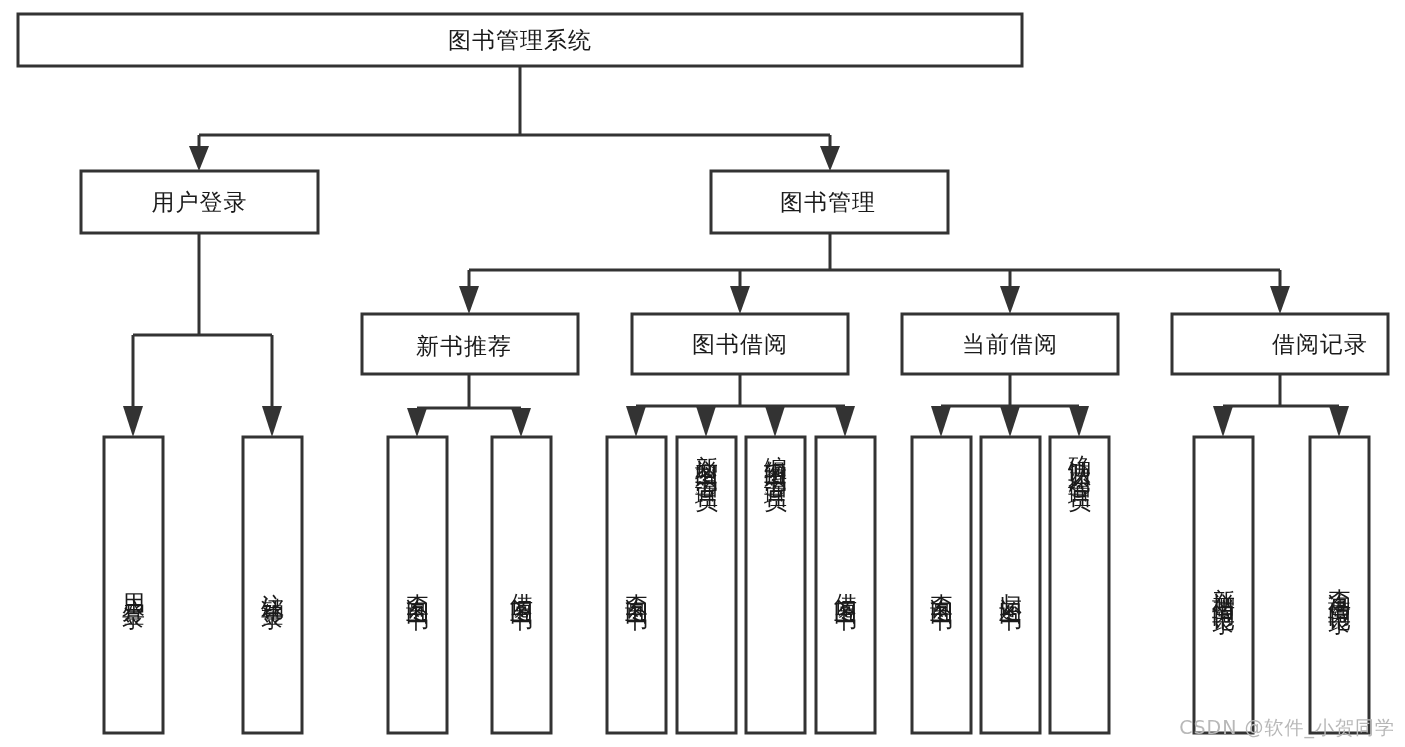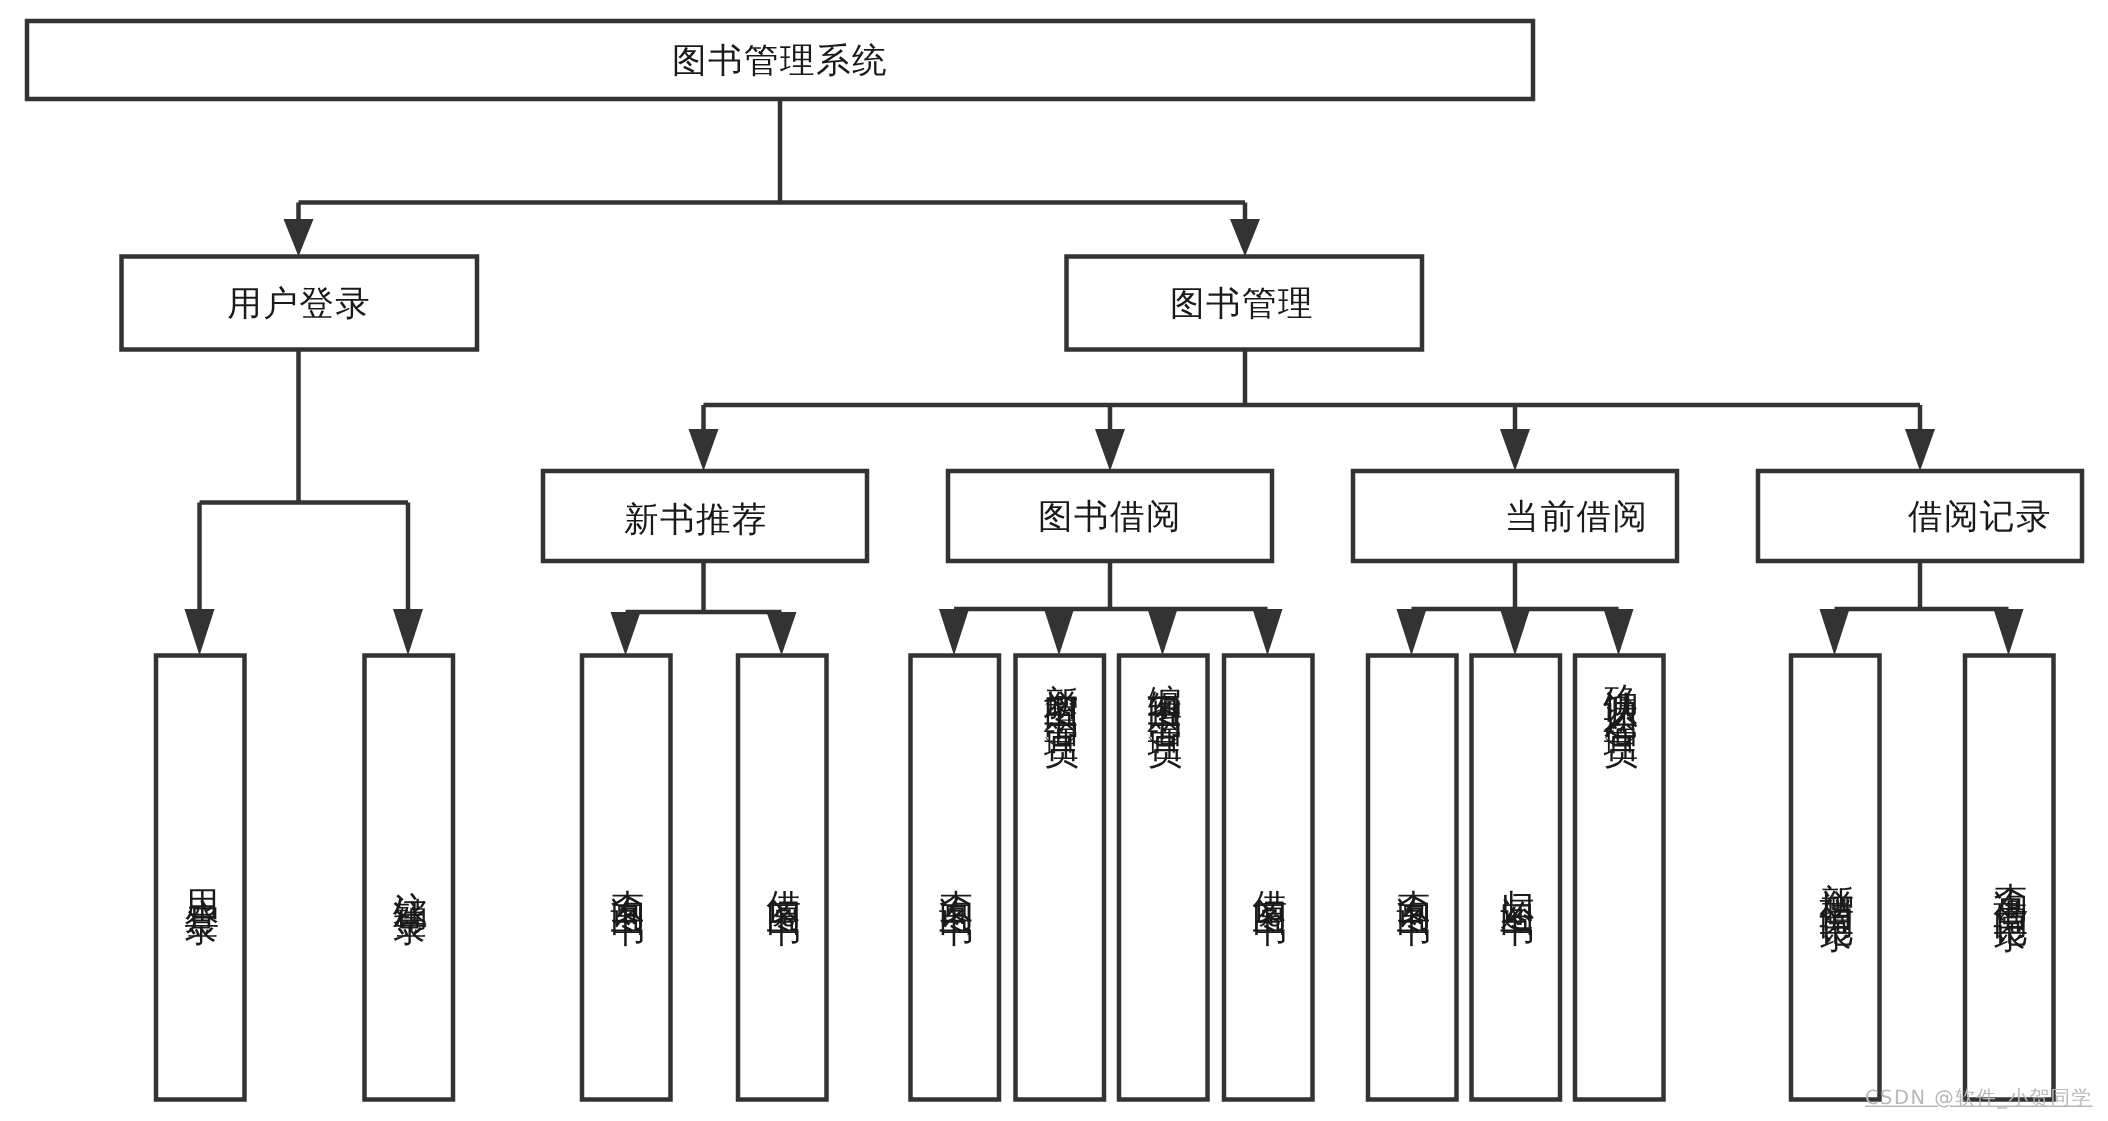--- a/index.html
+++ b/index.html
@@ -66,26 +66,25 @@
     font-family: "DejaVu Sans", "Liberation Sans", sans-serif;
     font-size: 23px;
     color: #1a1a1a;
     letter-spacing: 1px;
   }
   #watermark {
     position: absolute;
     right: 10px;
     bottom: 6px;
     font-family: "DejaVu Sans", "Liberation Sans", sans-serif;
-    font-size: 13px;
+    font-size: 19px;
     color: #b8b8b8;
     letter-spacing: 1px;
     white-space: nowrap;
     pointer-events: none;
-    text-decoration: underline;
   }
 </style>
 </head>
 <body>
 
 <div id="diagram-root">
 
   <svg id="flowchart" viewBox="0 0 1405 747">
 
     <g>
@@ -188,21 +187,21 @@
     <rect class="node-box" x="1310" y="437" width="59" height="296"></rect>
   </svg>
 
   <div class="hlabel-wrap" style="left:18px; top:14px; width:1004px; height:52px;">图书管理系统</div>
 
   <div class="hlabel-wrap" style="left:81px; top:171px; width:237px; height:62px;">用户登录</div>
   <div class="hlabel-wrap" style="left:711px; top:171px; width:234px; height:62px;">图书管理</div>
 
   <div class="hlabel-wrap" style="left:362px; top:316px; width:204px; height:60px;">新书推荐</div>
   <div class="hlabel-wrap" style="left:632px; top:314px; width:216px; height:60px;">图书借阅</div>
-  <div class="hlabel-wrap" style="left:902px; top:314px; width:216px; height:60px;margin-left:41px;">当前借阅</div>
+  <div class="hlabel-wrap" style="left:902px; top:314px; width:216px; height:60px;">当前借阅</div>
   <div class="hlabel-wrap" style="left:1172px; top:314px; width:216px; height:60px;padding-left:40px;">借阅记录</div>
 
   <div class="vlabel-wrap" style="left:104px; top:437px; width:59px; height:296px;">
     <span class="vlabel-text">用户登录</span>
   </div>
   <div class="vlabel-wrap" style="left:243px; top:437px; width:59px; height:296px;">
     <span class="vlabel-text">注销登录</span>
   </div>
 
   <div class="vlabel-wrap" style="left:388px; top:437px; width:59px; height:296px;">

